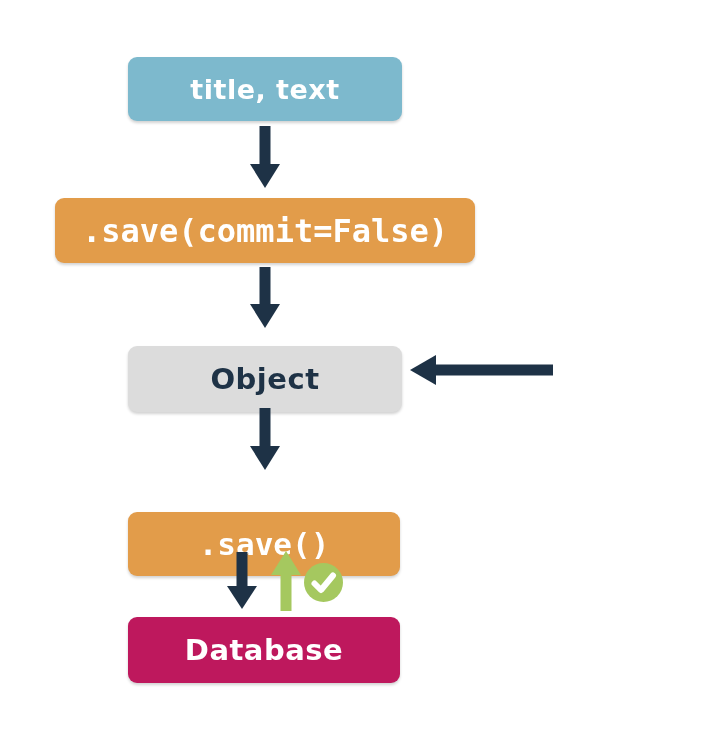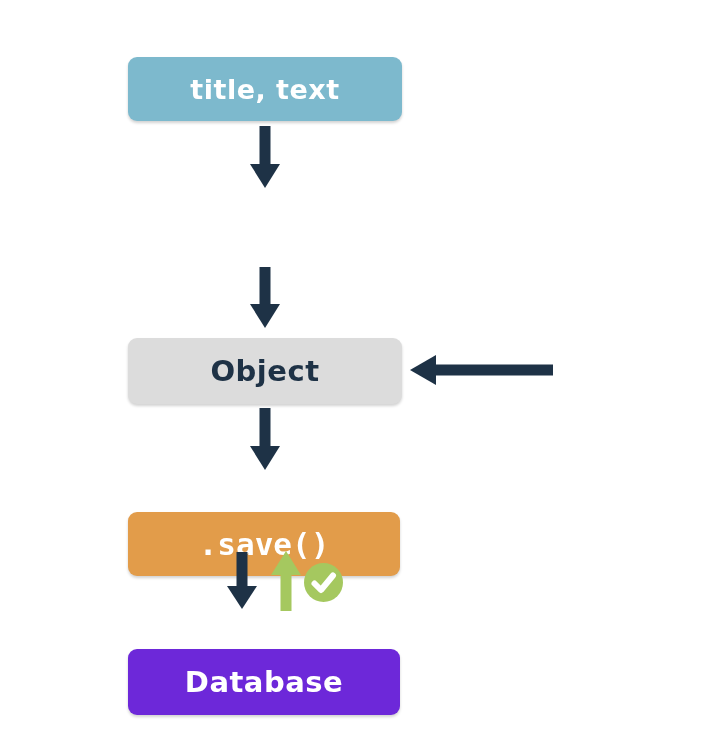--- a/index.html
+++ b/index.html
@@ -57,27 +57,28 @@
 
 <div class="canvas">
 
   <div class="node n-title" style="background-color: rgb(125, 185, 205); color: rgb(255, 255, 255);">title, text</div>
 
   <svg class="arrow a-1" viewBox="0 0 30 62" style="color: rgb(30, 50, 70);">
     <rect x="9.5" y="0" width="11" height="40" fill="currentColor"></rect>
     <polygon points="0,38 30,38 15,62" fill="currentColor"></polygon>
   </svg>
 
+  <div class="node code n-savecf" style="background-color: rgb(226, 156, 74); color: rgb(255, 255, 255);">.save(commit=False)</div>
 
   <svg class="arrow a-2" viewBox="0 0 30 61" style="color: rgb(30, 50, 70);">
     <rect x="9.5" y="0" width="11" height="39" fill="currentColor"></rect>
     <polygon points="0,37 30,37 15,61" fill="currentColor"></polygon>
   </svg>
 
-  <div class="node n-object" style="background-color: rgb(220, 220, 220); color: rgb(30, 50, 70);">Object</div>
+  <div class="node n-object" style="background-color: rgb(220, 220, 220); color: rgb(30, 50, 70); margin-top: 8px;">Object</div>
 
 
   <svg class="arrow a-user" viewBox="0 0 143 30" style="color: rgb(30, 50, 70);">
     <rect x="24" y="9.5" width="119" height="11" fill="currentColor"></rect>
     <polygon points="0,15 26,0 26,30" fill="currentColor"></polygon>
   </svg>
 
   <svg class="arrow a-3" viewBox="0 0 30 62" style="color: rgb(30, 50, 70);">
     <rect x="9.5" y="0" width="11" height="40" fill="currentColor"></rect>
     <polygon points="0,38 30,38 15,62" fill="currentColor"></polygon>
@@ -93,15 +94,15 @@
   <svg class="arrow a-up" viewBox="0 0 30 60" style="color: rgb(165, 200, 95);">
     <polygon points="15,0 30,24 0,24" fill="currentColor"></polygon>
     <rect x="9.5" y="22" width="11" height="38" fill="currentColor"></rect>
   </svg>
 
   <svg class="arrow a-check" viewBox="0 0 39 39" style="color: rgb(165, 200, 95);">
     <circle cx="19.5" cy="19.5" r="19.5" fill="currentColor"></circle>
     <path d="M10.5 20.5 L17 27 L29 12.5" fill="none" stroke="#ffffff" stroke-width="6" stroke-linecap="round" stroke-linejoin="round"></path>
   </svg>
 
-  <div class="node n-database" style="background-color: #6d28d9; color: rgb(255, 255, 255); margin-top: 32px;">Database</div>
+  <div class="node n-database" style="background-color: #be185d; color: rgb(255, 255, 255);">Database</div>
 
 </div>
 
 </body></html>

